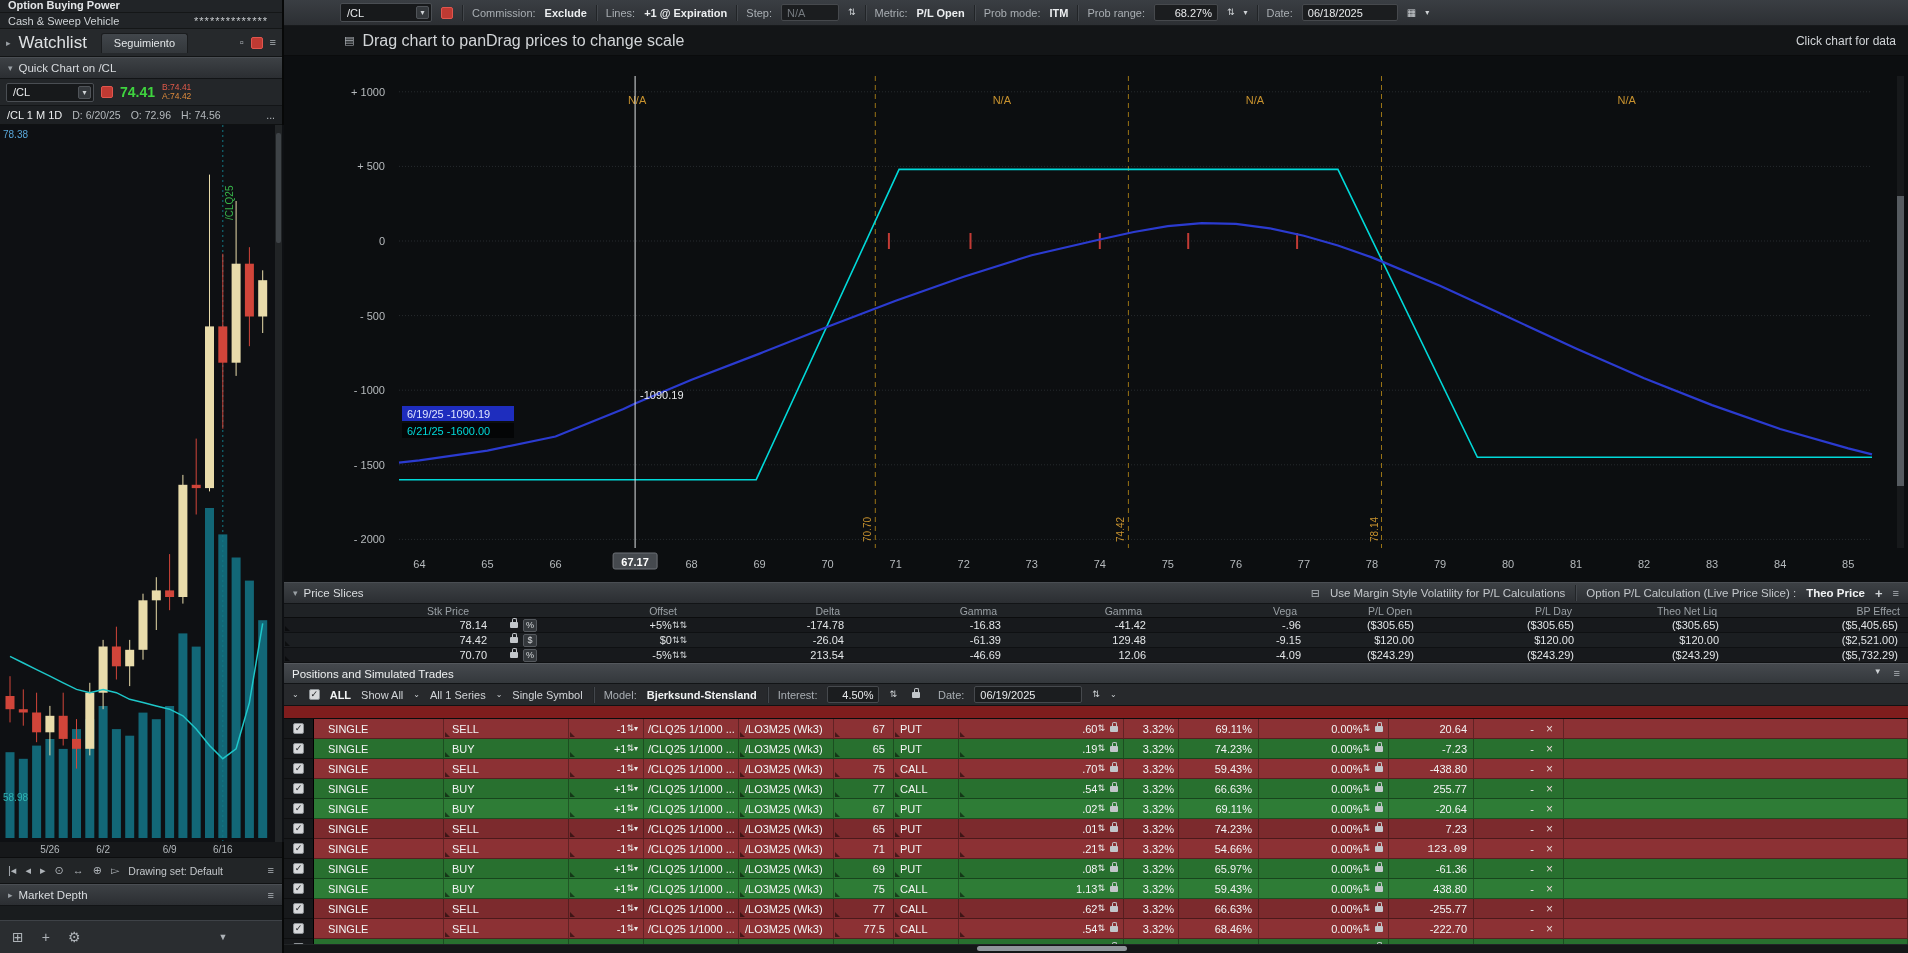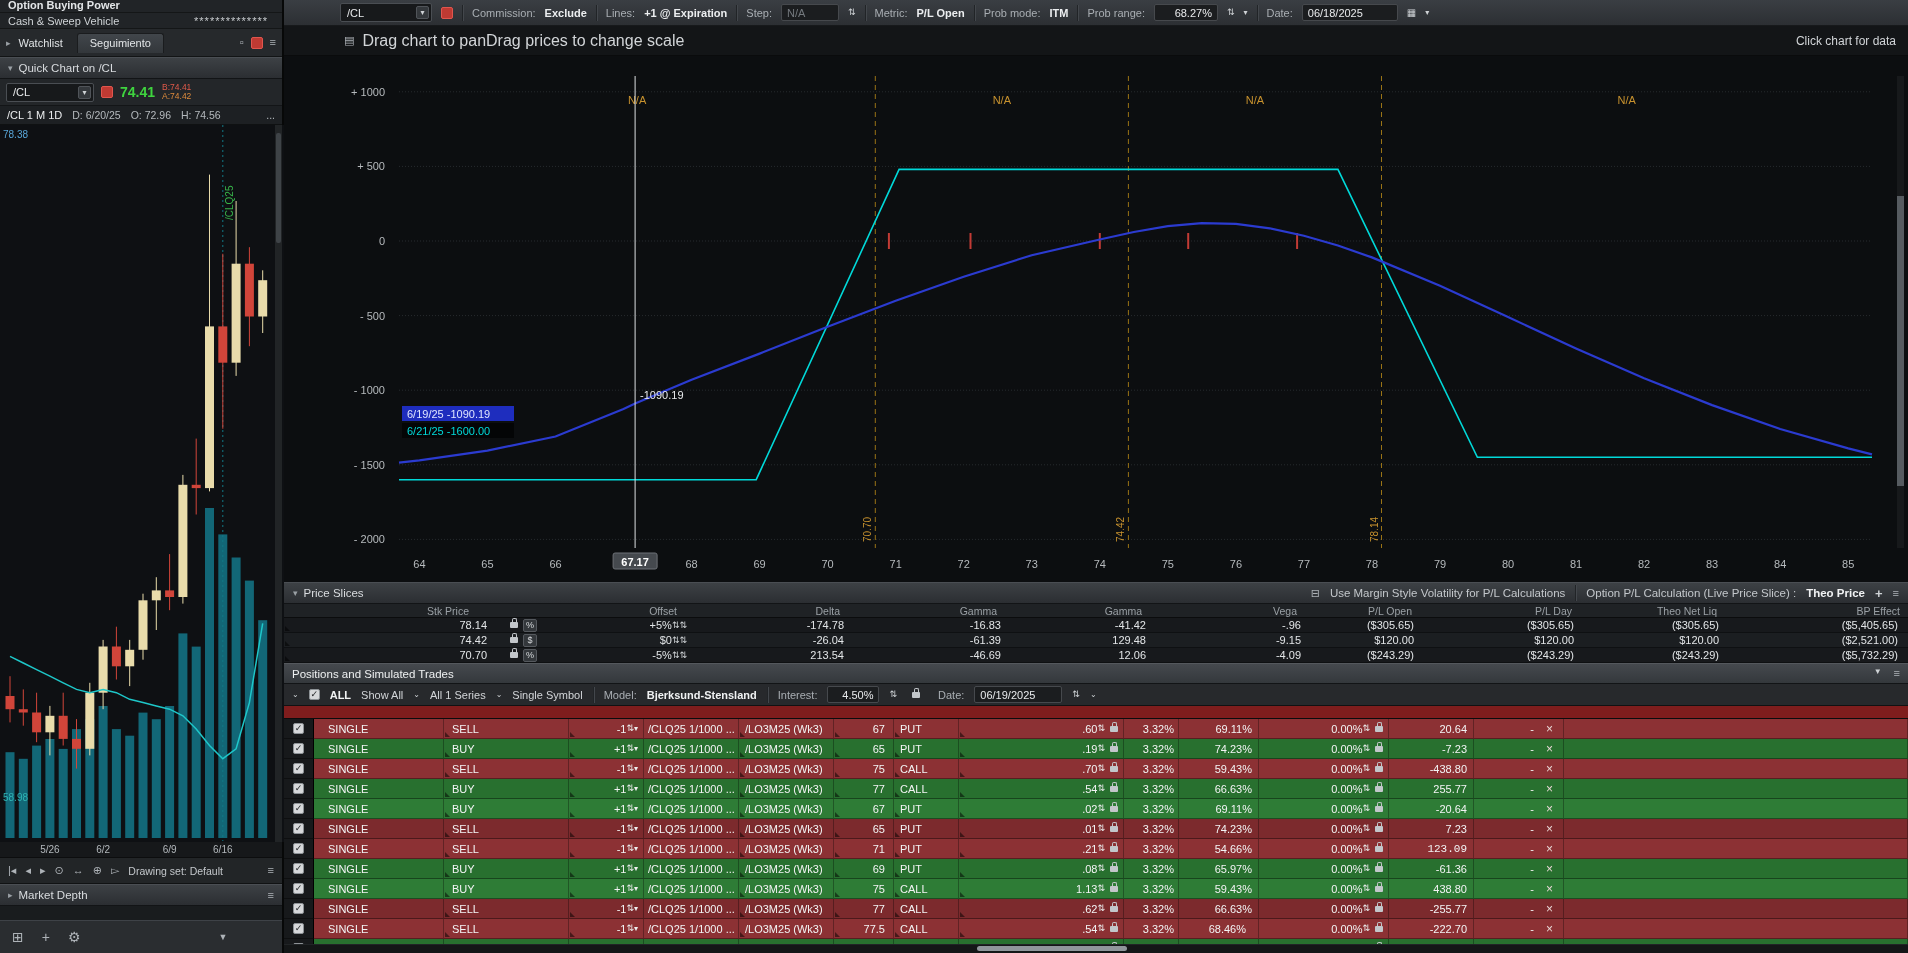--- a/index.html
+++ b/index.html
@@ -10,21 +10,21 @@
   
   #sidebar{width:284px;flex:0 0 284px;background:#1c1f21;border-right:2px solid #070808;
     display:flex;flex-direction:column;position:relative}
   .acct-row{height:16px;display:flex;align-items:center;justify-content:space-between;
     padding:0 14px 0 8px;background:#212427;border-bottom:1px solid #141617;color:#cfd3d6}
   .acct-row.cut{height:13px;overflow:hidden}
   .acct-row.cut .inner{margin-top:-2px;font-weight:bold;color:#e3e6e8}
   .acct-val{color:#c7cbce;letter-spacing:1px}
   .wl-bar{height:28px;background:#26292c;border-bottom:1px solid #121415;display:flex;align-items:center;padding:0 6px;gap:8px}
   .wl-caret{color:#9aa0a5;font-size:9px}
-  .wl-title{color:#dfe2e4;font-size:11px}
+  .wl-title{color:#dfe2e4;font-size:17px}
   .wl-tab{height:20px;display:flex;align-items:center;padding:0 12px;background:linear-gradient(#41464b,#33373b);
     border:1px solid #1a1c1e;border-bottom:none;border-radius:3px 3px 0 0;color:#e2e5e7;margin-left:6px}
   .wl-icons{margin-left:auto;display:flex;align-items:center;gap:7px}
   .mini-ic{color:#aeb3b8;font-size:11px;line-height:1}
   .badge-red{width:12px;height:12px;background:#bf3a33;border:1px solid #e0564e;border-radius:2px;display:inline-block}
   .sec-hdr{height:22px;background:linear-gradient(#3d4145,#2b2e32);border-top:1px solid #4a4e53;
     border-bottom:1px solid #121416;display:flex;align-items:center;padding:0 8px;gap:6px;
     font-size:11.5px;color:#d9dcdf}
   .sec-hdr .right{margin-left:auto}
   .sym-row{height:27px;background:#232629;border-bottom:1px solid #131517;display:flex;align-items:center;padding:0 6px;gap:7px}
@@ -507,21 +507,21 @@
       <span>Single Symbol</span>
       <span class="vsep"></span>
       <span class="tb-lbl">Model:</span>
       <span class="bold">Bjerksund-Stensland</span>
       <span class="vsep"></span>
       <span class="tb-lbl">Interest:</span>
       <span class="inbox" style="width:52px;justify-content:flex-end">4.50%</span>
       <span class="spin">⇅</span>
       <span class="lk"></span>
       <span class="tb-lbl" style="margin-left:8px">Date:</span>
-      <span class="inbox" style="width:88px">06/19/2025</span>
+      <span class="inbox" style="width:108px">06/19/2025</span>
       <span class="spin">⇅</span>
       <span class="car">⌄</span>
     </div>
     <div class="pgrid" id="pos-thdr">
         <div class="hc c"></div>
         <div class="hc c">Spread</div>
         <div class="hc" style="text-align: left; padding-left: 20px; padding-right: 0px; margin-top: 28px;">Side</div>
         <div class="hc" style="padding-right: 6px;">Qty</div>
         <div class="hc" style="text-align: left; padding-left: 4px; padding-right: 0px;">Symbol</div>
         <div class="hc" style="padding-right: 6px;">Exp</div>
@@ -890,21 +890,21 @@
           <div class="cell clip">/CLQ25 1/1000 ...</div>
           <div class="cell ed" style="padding-left: 6px;">/LO3M25 (Wk3)</div>
           <div class="cell ed r" style="padding-right: 8px;">77.5</div>
           <div class="cell ed" style="padding-left: 6px;">CALL</div>
           <div class="cell ed flexend">
             <span>.54</span>
             <span class="spin">⇅</span>
             <span class="lk"></span>
           </div>
           <div class="cell r" style="padding-right: 4px;">3.32%</div>
-          <div class="cell r" style="">68.46%</div>
+          <div class="cell r" style="padding-right: 6px;">68.46%</div>
           <div class="cell flexend">
             <span>0.00%</span>
             <span class="spin">⇅</span>
             <span class="lk"></span>
           </div>
           <div class="cell r" style="padding-right: 6px;">-222.70</div>
           <div class="cell dashx">
             <span>-</span>
             <span class="xbtn">×</span>
           </div>

